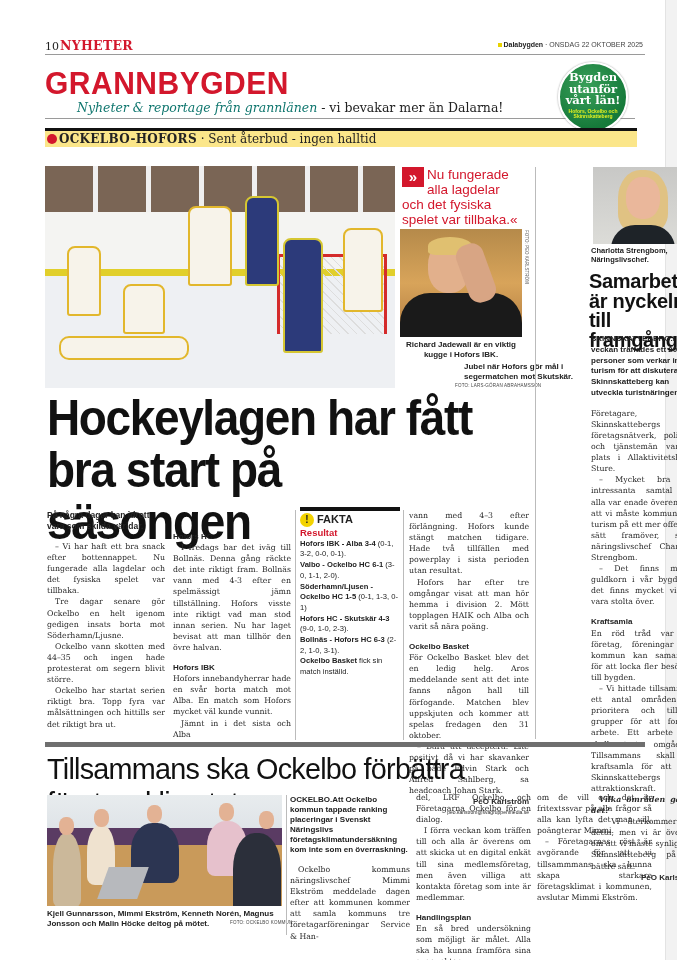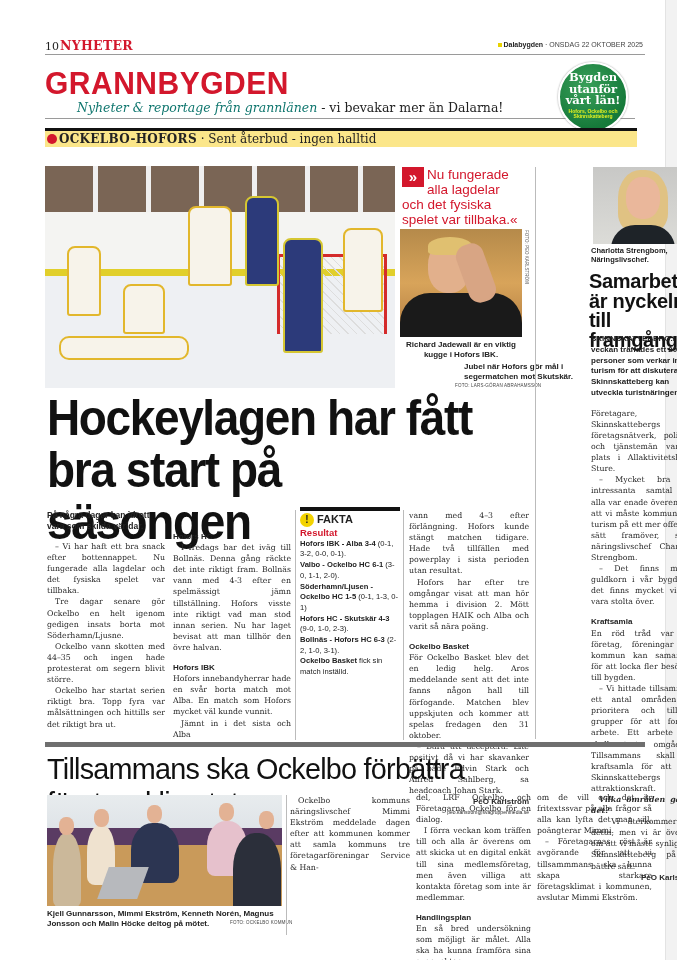--- a/index.html
+++ b/index.html
@@ -208,20 +208,21 @@
     <div class="person" style="left:186px;top:38px;width:48px;height:80px;background:#2b2f3a;"></div>
     <div class="pface" style="left:212px;top:16px;"></div>
     <div style="position:absolute;left:56px;top:72px;width:40px;height:32px;background:#b7b9bd;transform:skewX(-20deg);"></div>
   </div>
   <div class="cap" style="left:2px;top:909px;width:235px;">Kjell Gunnarsson, Mimmi Ekström, Kenneth Norén, Magnus Jonsson och Malin Höcke deltog på mötet.</div>
   <div class="credit" style="left:185px;top:920px;">FOTO: OCKELBO KOMMUN</div>
 
   <div class="vrule" style="left:241px;top:795px;height:140px;"></div>
 
   <div class="col" style="left:245px;top:795px;width:120px;">
+    <div class="ingress" style="font-size:8px;line-height:10px;"><span>OCKELBO.</span><span>Att Ockelbo kommun tappade ranking placeringar i Svenskt Näringslivs företagsklimatundersäkning kom inte som en överraskning.</span></div>
     <p>Ockelbo kommuns näringslivschef Mimmi Ekström meddelade dagen efter att kommunen kommer att samla kommuns tre företagarföreningar Service &amp; Han-</p>
   </div>
   <div class="col" style="left:371px;top:792px;width:115px;">
     <p class="noind">del, LRF Ockelbo och Företagarna Ockelbo för en dialog.</p>
     <p>I förra veckan kom träffen till och alla är överens om att skicka ut en digital enkät till sina medlemsföretag, men även villiga att kontakta företag som inte är medlemmar.</p>
     <h4>Handlingsplan</h4>
     <p class="noind">En så bred undersökning som möjligt är målet. Alla ska ha kunna framföra sina synpunkter.</p>
 
   </div>
   <div class="col" style="left:492px;top:792px;width:115px;">

